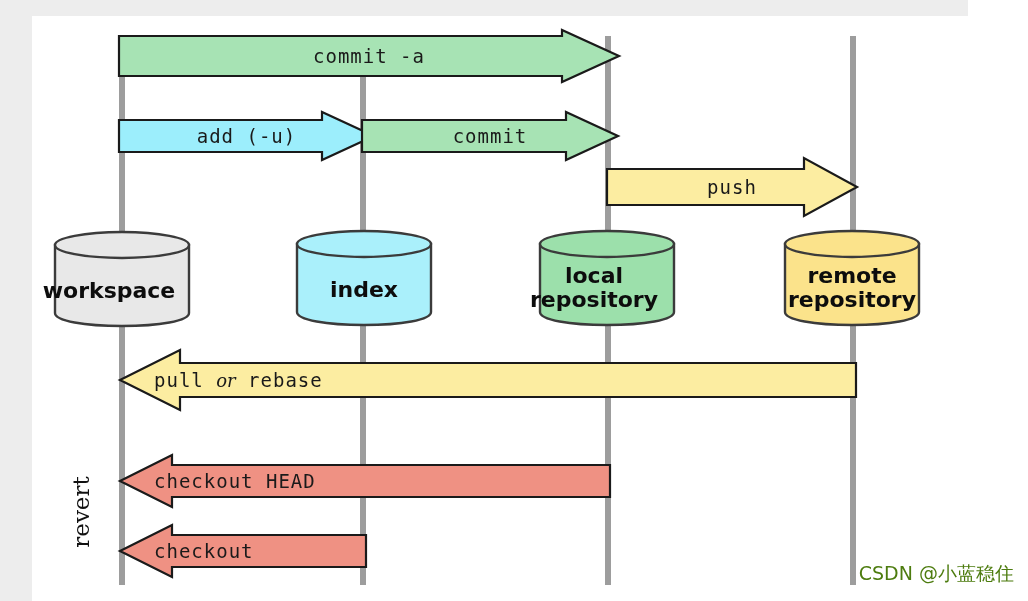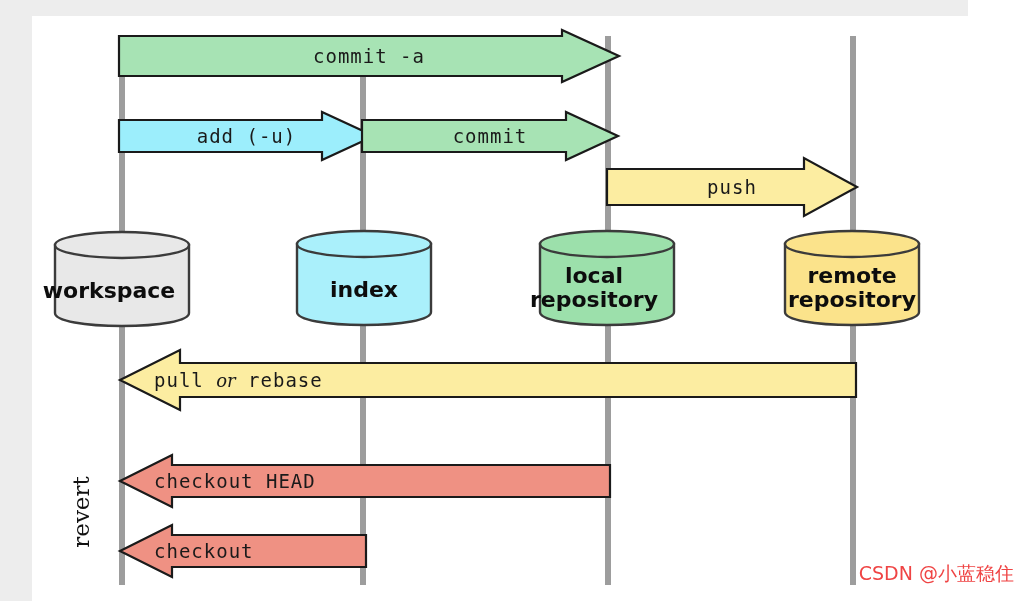--- a/index.html
+++ b/index.html
@@ -126,21 +126,21 @@
     white-space: nowrap;
   }
 
   
   .watermark {
     position: absolute;
     right: 14px;
     bottom: 14px;
     font-family: "DejaVu Sans", sans-serif;
     font-size: 19px;
-    color: #ef4444;
+    color: #4d7c0f;
     white-space: nowrap;
   }
 </style>
 </head>
 <body>
 
 <div id="page">
 
   <div class="frame"></div>
   <div class="canvas"></div>

